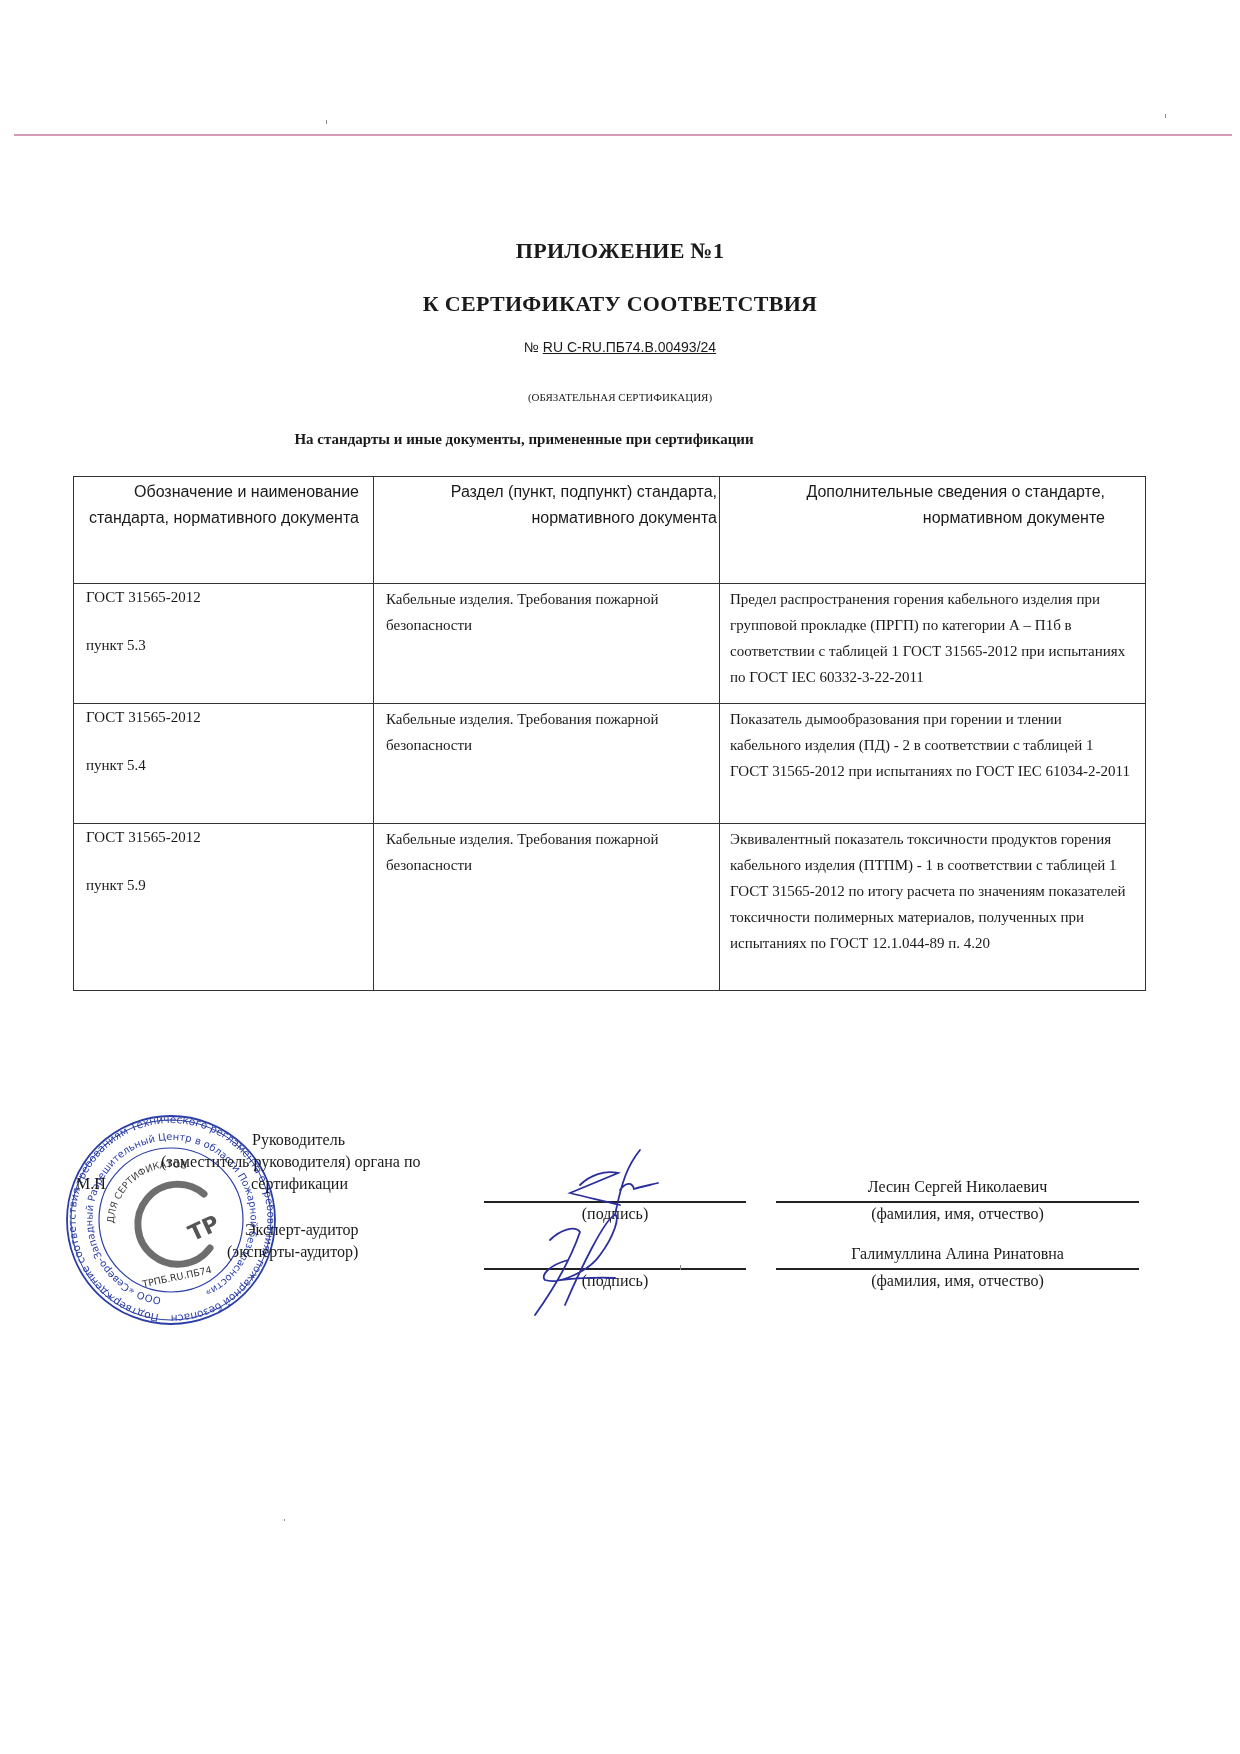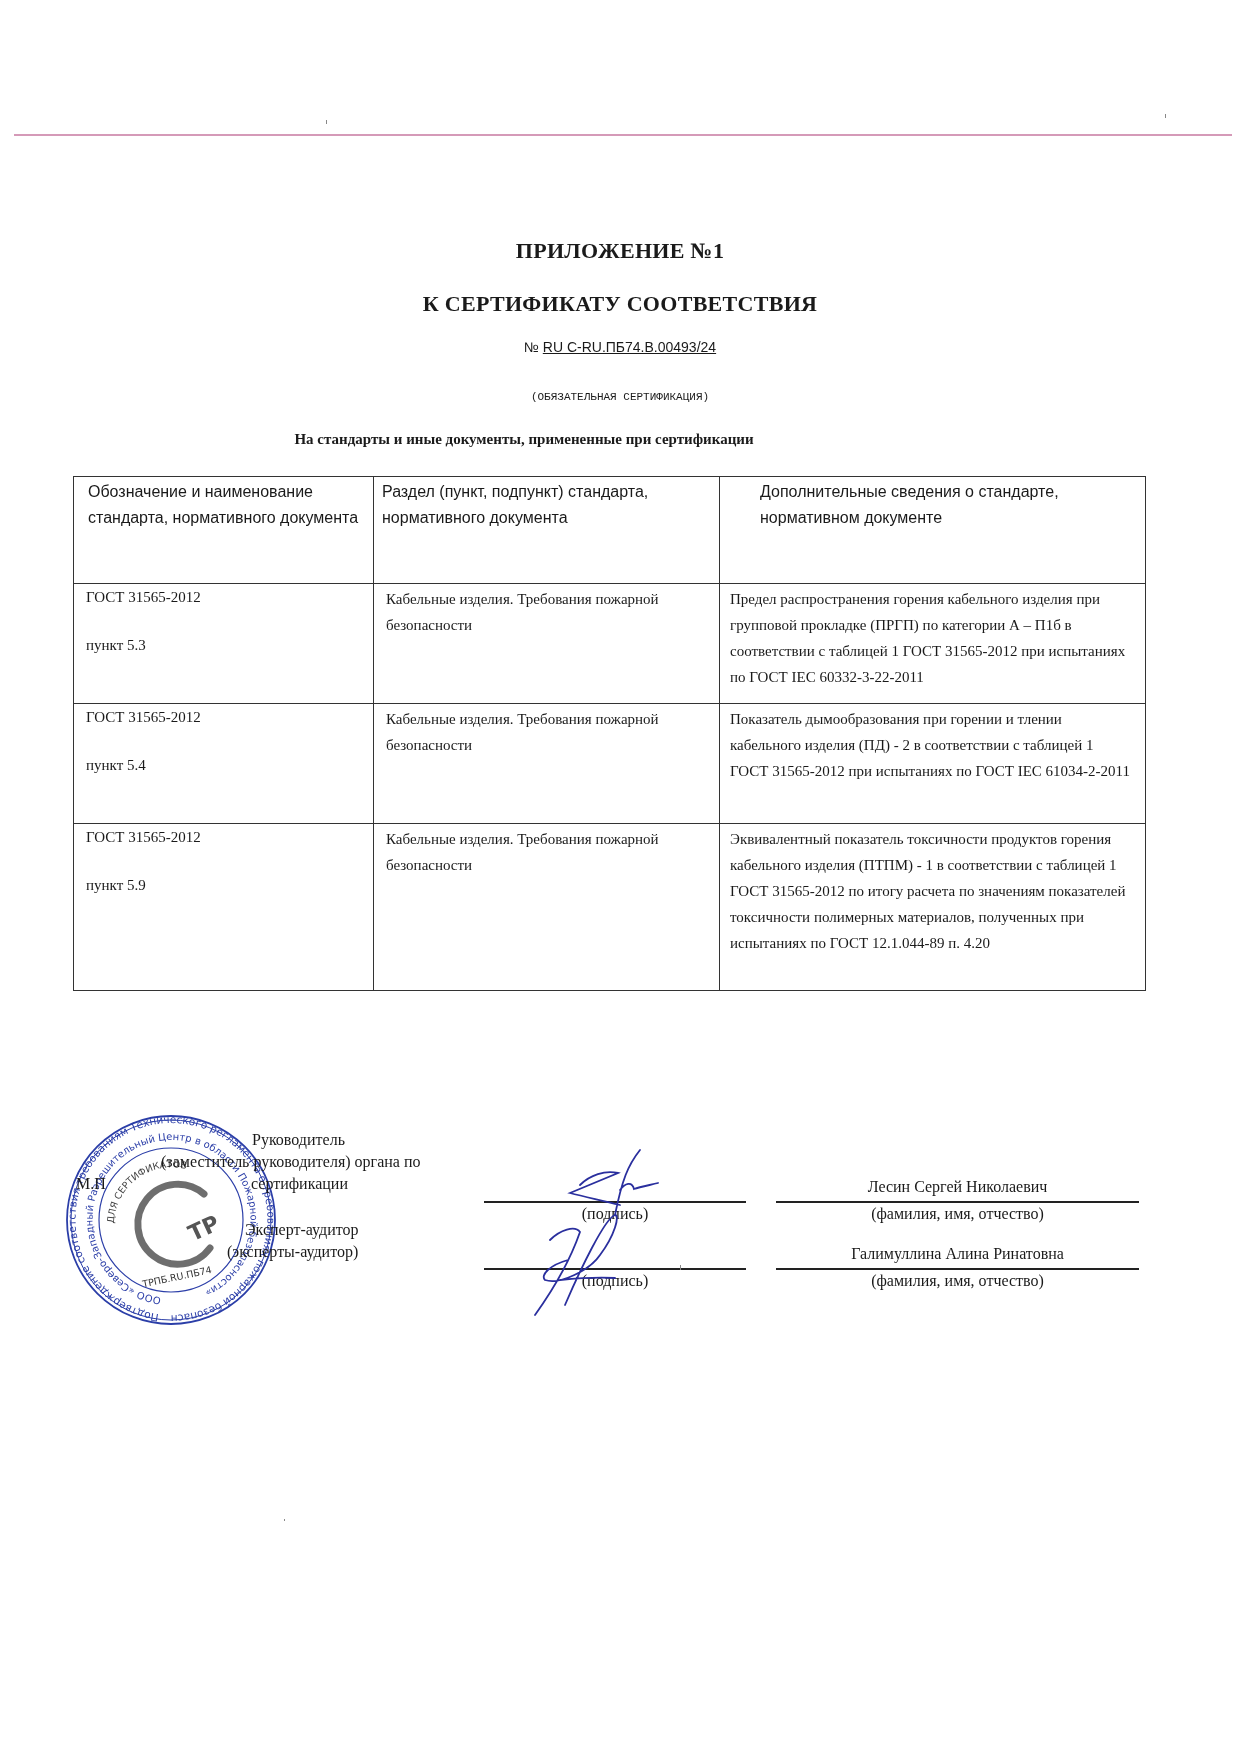--- a/index.html
+++ b/index.html
@@ -35,21 +35,21 @@
     }
     .cert-number {
       position: absolute; top: 339px; left: 0; width: 1240px;
       text-align: center; font-size: 14px;
       font-family: "Liberation Sans", sans-serif;
     }
     .cert-number .num { text-decoration: underline; }
     .cert-type {
       position: absolute; top: 391px; left: 0; width: 1240px;
       text-align: center; font-size: 11px;
-      font-family: Liberation Mono, monospace;
+      font-family: Liberation Serif, serif;
     }
     .subtitle {
       position: absolute; top: 431px; left: 0; width: 1048px;
       text-align: center; font-weight: bold; font-size: 15px;
     }
 
     table.standards {
       position: absolute;
       left: 73px;
       top: 476px;
@@ -60,21 +60,21 @@
     table.standards th, table.standards td {
       border: 1.5px solid #333;
       vertical-align: top;
       padding: 0;
     }
     table.standards th {
       font-weight: normal;
       font-family: "Liberation Sans", sans-serif;
       font-size: 16px;
       line-height: 26px;
-      text-align: left;
+      text-align: right;
       height: 104px;
       padding-top: 2px;
     }
     table.standards td {
       font-size: 15px;
       line-height: 26px;
     }
     td.c1 { padding-left: 12px !important; }
     td.c2 { padding-left: 12px !important; padding-top: 2px !important; }
     td.c3 { padding-left: 10px !important; padding-top: 2px !important; }
@@ -118,21 +118,21 @@
 
 <table class="standards">
   <colgroup>
     <col style="width:300px">
     <col style="width:346px">
     <col style="width:426px">
   </colgroup>
   <thead>
     <tr>
       <th style="padding-left:14px;padding-right:14px;">Обозначение и наименование стандарта, нормативного документа</th>
-      <th style="padding-left:8px;padding-right:8px;">Раздел (пункт, подпункт) стандарта, нормативного документа</th>
+      <th style="padding-left:8px;padding-right:2px;">Раздел (пункт, подпункт) стандарта, нормативного документа</th>
       <th style="padding-left:40px;padding-right:40px;">Дополнительные сведения о стандарте, нормативном документе</th>
     </tr>
   </thead>
   <tbody>
     <tr class="r1">
       <td class="c1">
         <span class="std-code">ГОСТ 31565-2012</span>
         <span class="std-clause">пункт 5.3</span>
       </td>
       <td class="c2" style="padding-right:40px;">Кабельные изделия. Требования пожарной безопасности</td>

